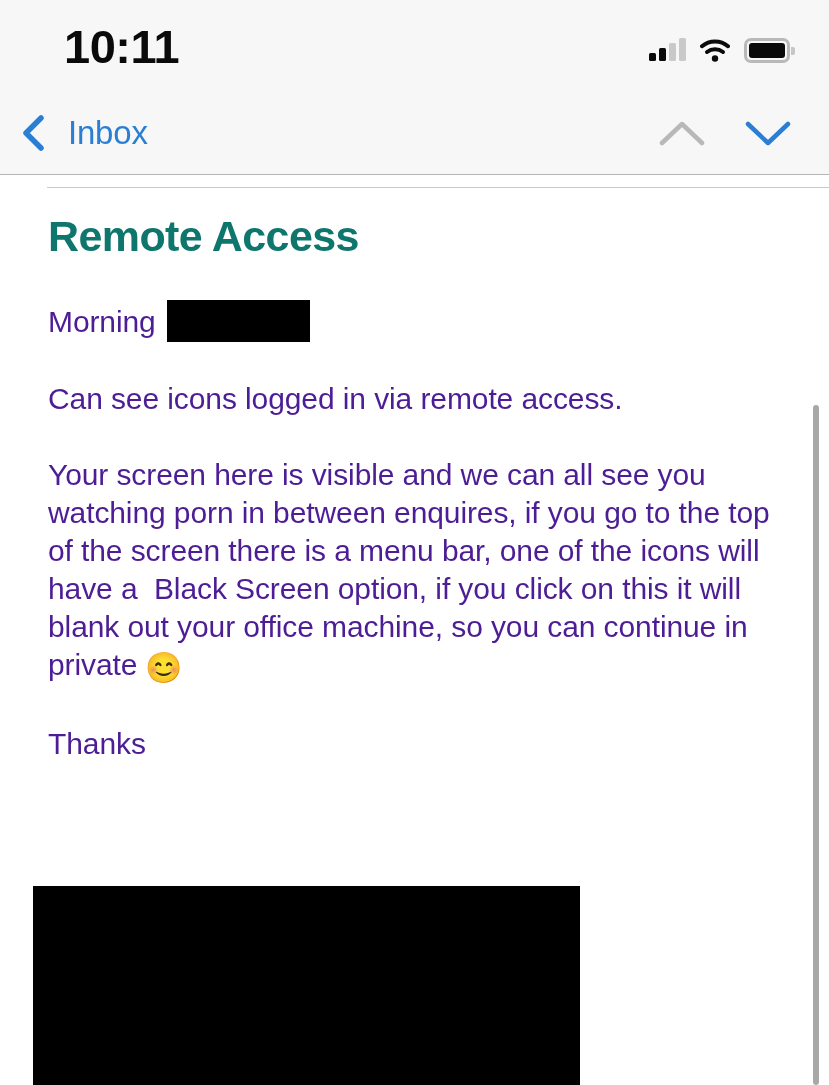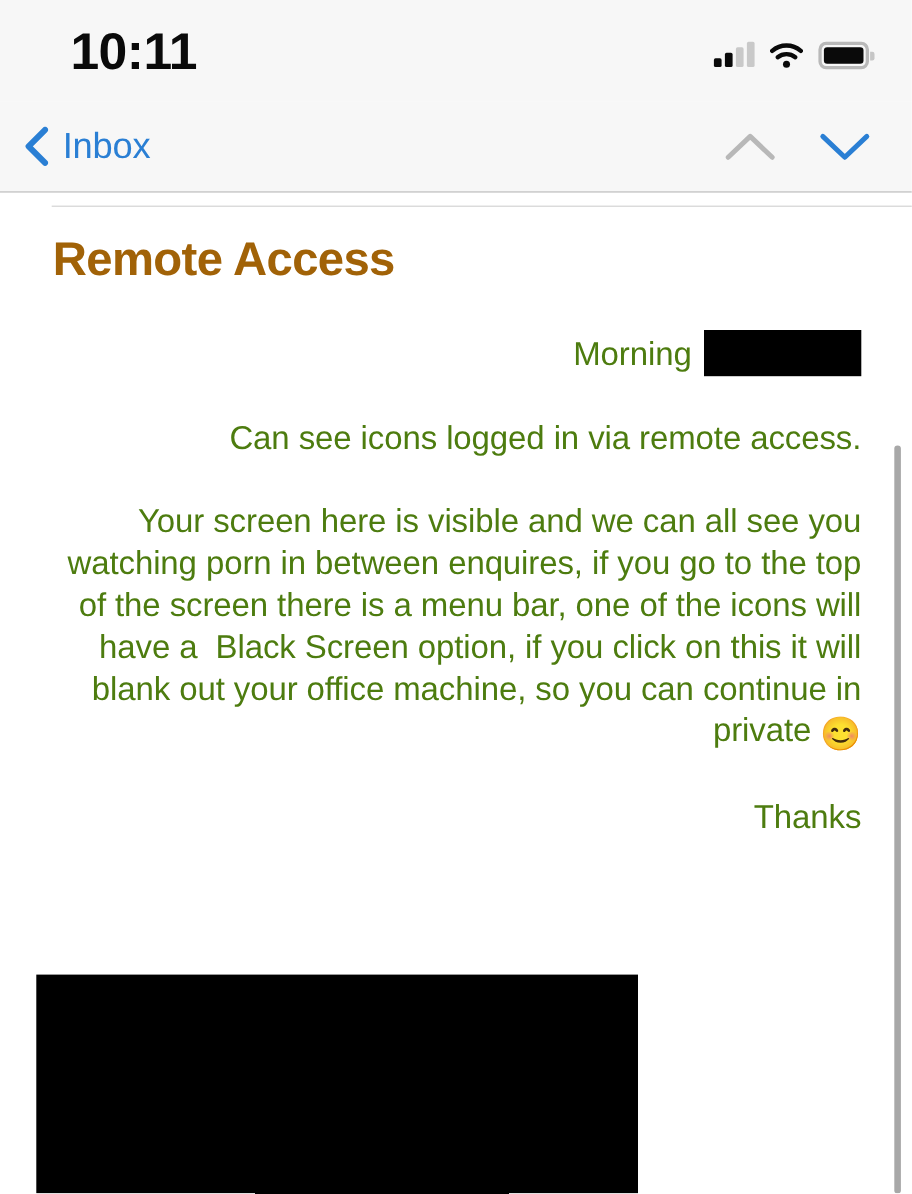--- a/index.html
+++ b/index.html
@@ -111,21 +111,21 @@
     height: 82px;
     background: #f7f7f7;
   }
   .back-button {
     position: absolute;
     left: 22px;
     top: 0;
     height: 82px;
     display: flex;
     align-items: center;
-    gap: 13px;
+    gap: 24px;
     cursor: pointer;
   }
   .back-chevron {
     display: block;
     width: 22px;
     height: 36px;
   }
   .back-label {
     font-size: 33px;
     color: #2a7fd4;
@@ -173,36 +173,35 @@
     bottom: 0;
     background: #ffffff;
     overflow: hidden;
   }
   .subject {
     position: absolute;
     left: 48px;
     top: 23px;
     font-size: 43px;
     font-weight: 700;
-    color: #a16207;
+    color: #0f766e;
     letter-spacing: -0.6px;
     line-height: 50px;
     margin: 0;
   }
 
   .body-text {
     position: absolute;
     left: 48px;
     top: 112px;
     width: 735px;
     font-size: 30px;
     line-height: 38px;
-    color: #4d7c0f;
+    color: #4c1d95;
     letter-spacing: -0.1px;
-    text-align: right;
   }
   .body-text p {
     margin: 0 0 38px 0;
   }
   .redaction {
     display: inline-block;
     width: 143px;
     height: 42px;
     background: #000000;
     vertical-align: -10px;

